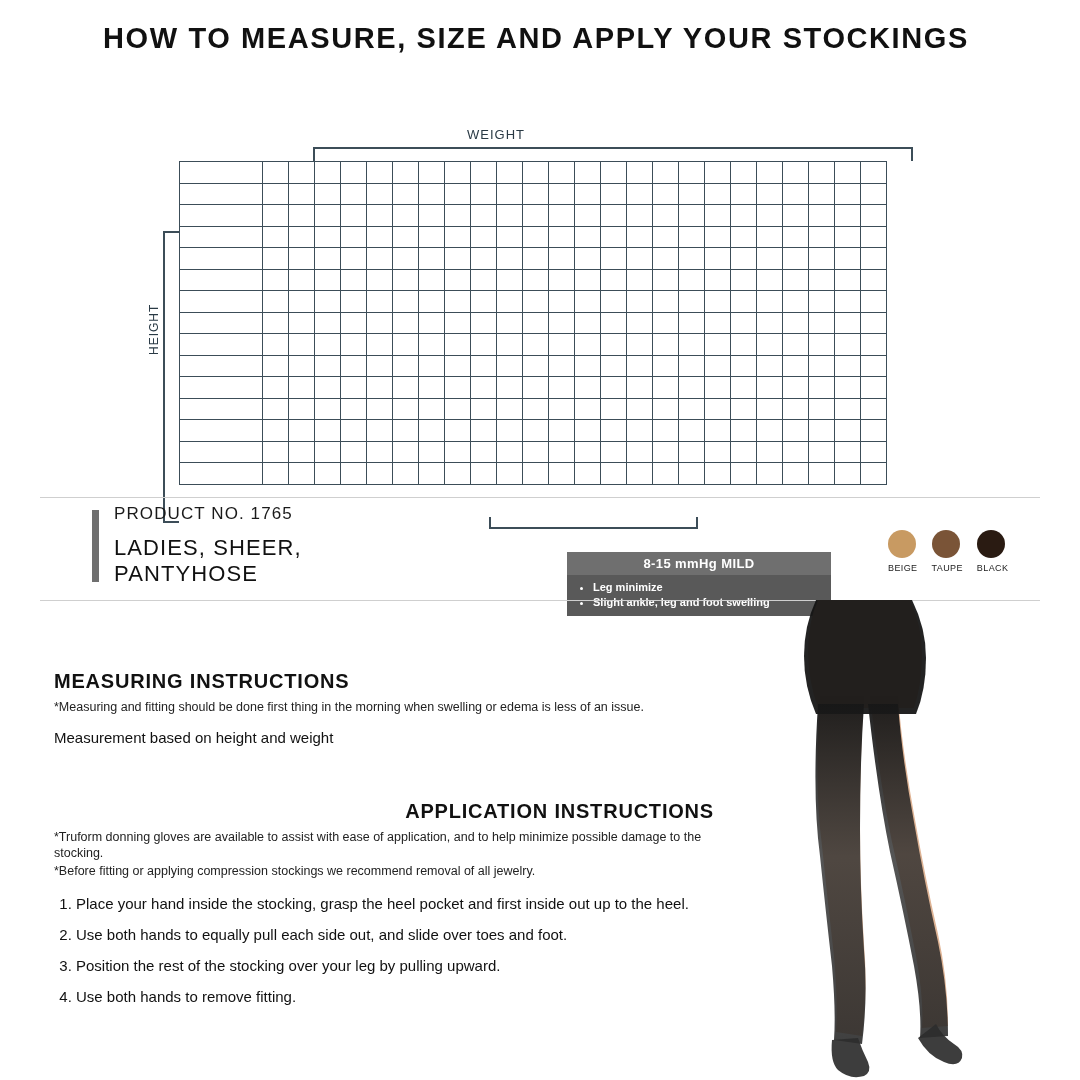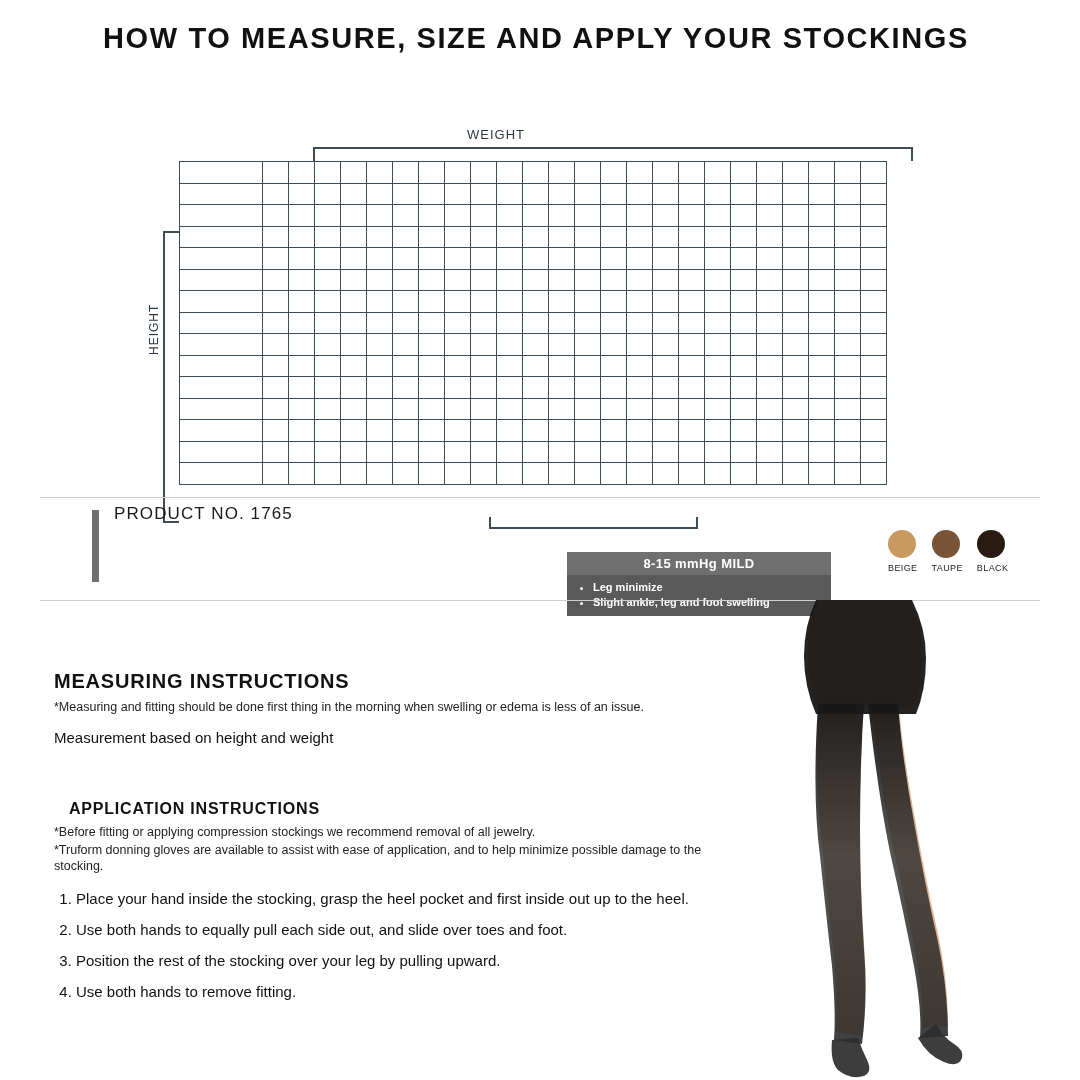--- a/index.html
+++ b/index.html
@@ -125,21 +125,21 @@
     position:absolute;left:888px;top:530px;display:flex;gap:14px;
   }
   .sw{width:28px;height:28px;border-radius:50%;}
   .sw-wrap{text-align:center;}
   .sw-name{font-size:9px;margin-top:5px;letter-spacing:.4px;color:#222;}
   
   .instr{position:absolute;left:54px;top:670px;width:660px;}
   .h2{font-size:20px;letter-spacing:.8px;margin:0 0 6px 0;color:#111;}
   .note{font-size:12.5px;margin:0 0 2px 0;color:#222;line-height:16px;}
   .lead{font-size:15px;margin:14px 0 0 0;color:#111;}
-  .h2b{font-size:16px;letter-spacing:.8px;margin:54px 0 6px 15px;color:#111;}
+  .h2b{font-size:20px;letter-spacing:.8px;margin:54px 0 6px 15px;color:#111;text-align:right;}
   ol.steps{margin:14px 0 0 0;padding-left:22px;}
   ol.steps li{font-size:15px;line-height:22px;margin-bottom:9px;color:#111;}
   
   .model{position:absolute;left:700px;top:600px;width:330px;height:480px;}
 </style>
 </head>
 <body>
 
 <div class="page-title">HOW TO MEASURE, SIZE AND APPLY YOUR STOCKINGS</div>
 
@@ -558,20 +558,21 @@
         </tr>
       </tbody>
   </table>
 </div>
 
 <div class="rule" style="top:497px"></div>
 
 <div class="product">
   <div class="bar"></div>
   <div class="pno">PRODUCT NO. 1765</div>
+  <div class="pname">LADIES, SHEER, PANTYHOSE</div>
 </div>
 
 <div class="mmhg">
   <div class="head">8-15 mmHg MILD</div>
   <div class="body">
     <ul style="margin:0;padding:0;list-style:disc;">
       <li>Leg minimize</li>
       <li>Slight ankle, leg and foot swelling</li>
     </ul>
   </div>
@@ -593,22 +594,22 @@
 </div>
 
 <div class="rule" style="top:600px"></div>
 
 <div class="instr">
   <h2 class="h2">MEASURING INSTRUCTIONS</h2>
   <p class="note">*Measuring and fitting should be done first thing in the morning when swelling or edema is less of an issue.</p>
   <p class="lead">Measurement based on height and weight</p>
 
   <h2 class="h2b">APPLICATION INSTRUCTIONS</h2>
+  <p class="note">*Truform donning gloves are available  to assist with ease of application, and to help minimize possible damage to the stocking.</p>
   <p class="note">*Before fitting or applying compression stockings we recommend removal of all jewelry.</p>
-  <p class="note">*Truform donning gloves are available  to assist with ease of application, and to help minimize possible damage to the stocking.</p>
   <ol class="steps">
     <li>Place your hand inside the stocking, grasp the heel pocket and first inside out up to the heel.</li>
     <li>Use both hands to equally pull each side out, and slide over toes and foot.</li>
     <li>Position the rest of the stocking over your leg by pulling upward.</li>
     <li>Use both hands to remove fitting.</li>
   </ol>
 </div>
 
 <div class="model">
 <svg width="330" height="480" viewBox="0 0 330 480">

